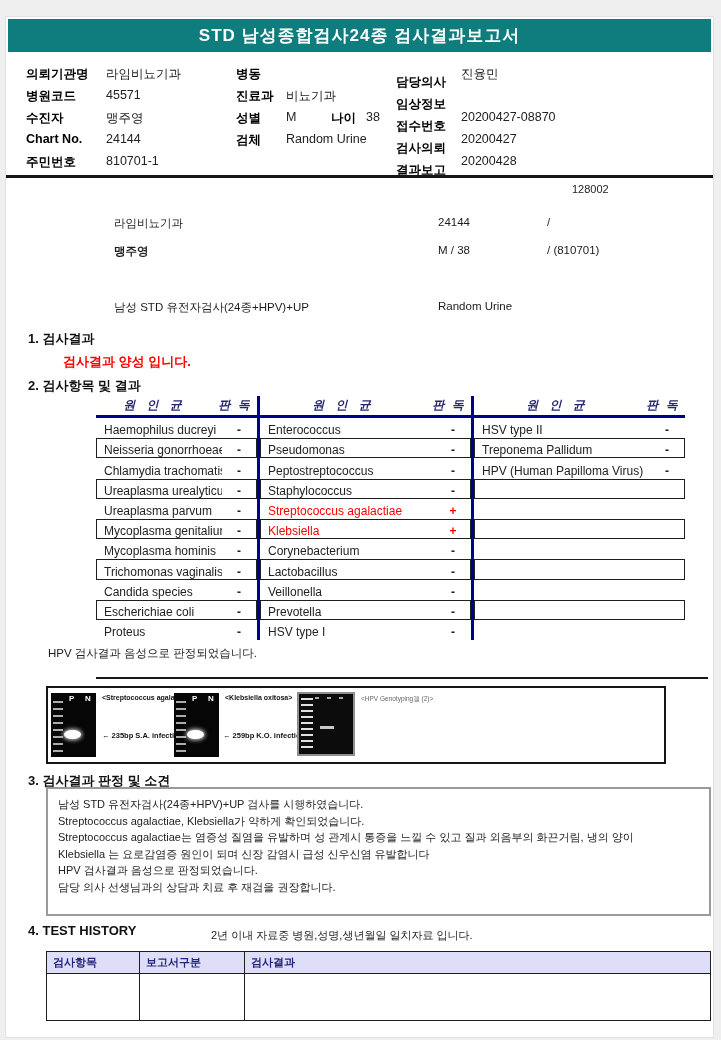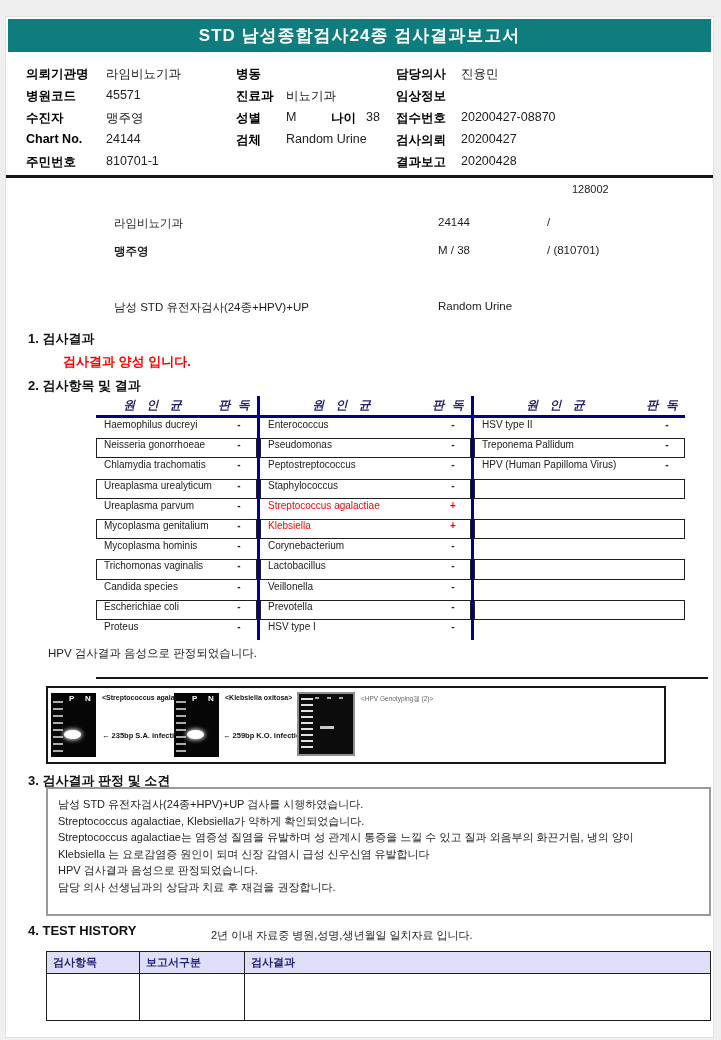--- a/index.html
+++ b/index.html
@@ -8,21 +8,21 @@
 
   
   .titlebar{position:absolute;left:2px;top:2px;width:703px;height:33px;background:#0F7D7D;color:#ffffff;
     font-size:17px;font-weight:bold;text-align:center;line-height:33px;letter-spacing:1px;}
 
   
   .info{position:absolute;left:0;top:40px;width:100%;height:118px;font-size:12.5px;}
   .fld{position:absolute;display:flex;white-space:nowrap;}
   .lbl{font-weight:bold;color:#000;}
   .val{color:#222;}
-  .w80{width:80px;} .w50{width:50px;} .w65{width:65px;}
+  .w80{width:80px;} .w50{width:50px;} .w65{width:65px;margin-top:8px;}
   .rule1{position:absolute;left:0;top:158px;width:100%;height:3px;background:#161616;}
   .docnum{position:absolute;left:566px;top:166px;font-size:11px;color:#222;}
 
   
   .pblock{position:absolute;left:0;top:192px;width:100%;height:112px;font-size:11.5px;}
   .prow{position:absolute;left:0;width:100%;height:16px;}
   .p-l{position:absolute;left:108px;white-space:nowrap;}
   .p-m{position:absolute;left:432px;white-space:nowrap;}
   .p-r{position:absolute;left:541px;white-space:nowrap;}
   .bold{font-weight:bold;}
@@ -31,21 +31,21 @@
   .result-pos{position:absolute;left:57px;top:336px;font-size:13px;font-weight:bold;color:#FF0000;white-space:nowrap;}
 
   
   .ptable{position:absolute;left:90px;top:379px;width:589px;display:flex;}
   .pg-group{box-sizing:border-box;}
   .pg-group.g1{width:161px;}
   .pg-group.g2,.pg-group.g3{width:214px;border-left:3px solid #00008B;}
   .pg-ghead{display:flex;height:19px;align-items:center;border-bottom:3px solid #00008B;font-size:12px;font-weight:bold;color:#26266e;font-style:italic;}
   .pg-ghead .hn{flex:1;text-align:center;letter-spacing:4px;}
   .pg-ghead .hr{width:44px;text-align:center;letter-spacing:2px;}
-  .pg-row{height:20.2px;display:flex;align-items:flex-start;border:1px solid transparent;box-sizing:border-box;font-size:10px;color:#222;}
+  .pg-row{height:20.2px;display:flex;align-items:flex-end;border:1px solid transparent;box-sizing:border-box;font-size:12px;color:#222;}
   .pg-row.boxed{border-color:#1e1e1e;}
   .pg-row.pos{color:#FF0000;}
   .pg-name{flex:1;padding-left:7px;white-space:nowrap;overflow:hidden;}
   .pg-res{width:34px;text-align:center;font-weight:bold;}
 
   .hpvnote{position:absolute;left:42px;top:629px;font-size:11.5px;color:#222;white-space:nowrap;}
   .rule2{position:absolute;left:90px;top:660px;width:612px;height:2px;background:#161616;}
 
   
   .gelbox{position:absolute;left:40px;top:669px;width:616px;height:74px;border:2px solid #161616;background:#fff;}

